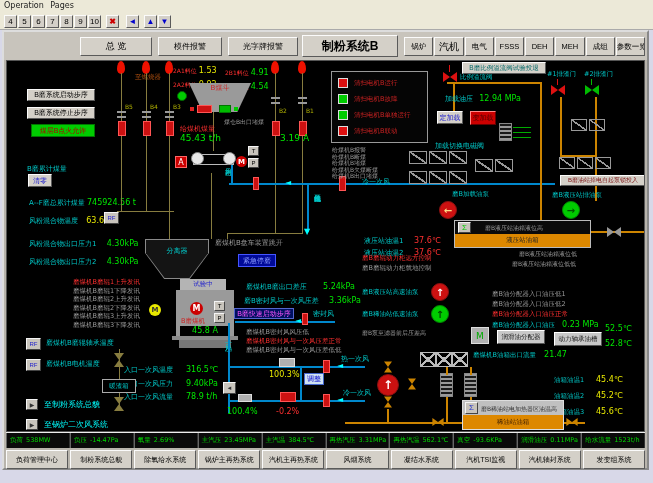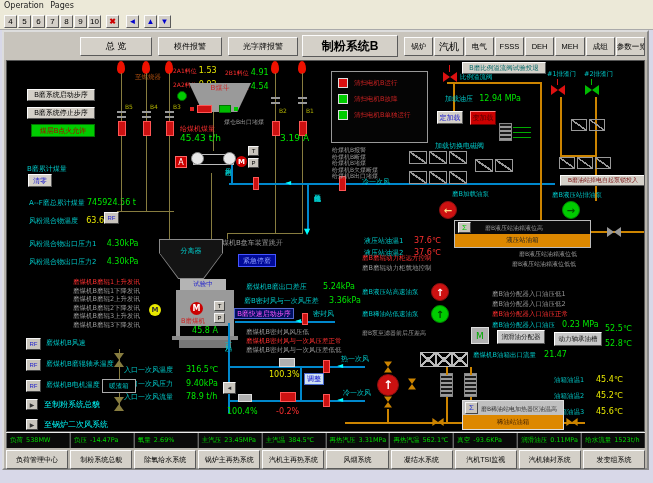--- a/index.html
+++ b/index.html
@@ -127,24 +127,20 @@
           <div class="t65" style="color: rgb(154, 154, 154);">磨煤机B磨辊1下降发讯</div>
           <div class="t65" style="color: rgb(154, 154, 154);">磨煤机B磨辊2上升发讯</div>
           <div class="t65" style="color: rgb(154, 154, 154);">磨煤机B磨辊2下降发讯</div>
           <div class="t65" style="color: rgb(154, 154, 154);">磨煤机B磨辊3上升发讯</div>
           <div class="t65" style="color: rgb(154, 154, 154);">磨煤机B磨辊3下降发讯</div>
         </div>
       <div class="a circ" style="left:142px;top:243px;width:12px;height:12px;background:#e8e800;color:#333;font-size:7px">M</div>
 
       <div class="a" style="left:19px;top:277px">
 
-      <div style="height:21px;display:flex;align-items:flex-start;gap:5px">
-            <button class="tb rfb">RF</button>
-            <span class="cy t7">磨煤机B风速</span>
-          </div>
           <div style="height:21px;display:flex;align-items:flex-start;gap:5px">
             <button class="tb rfb">RF</button>
             <span class="cy t7">磨煤机B磨辊轴承温度</span>
           </div>
           <div style="height:21px;display:flex;align-items:flex-start;gap:5px">
             <button class="tb rfb">RF</button>
             <span class="cy t7">磨煤机B电机温度</span>
           </div>
         </div>
 
@@ -243,21 +239,21 @@
       <i class="a rvalve" style="left:246px;top:116px;width:6px;height:13px"></i>
       <i class="a rvalve" style="left:332px;top:115px;width:7px;height:15px"></i>
       <div class="a t7 cy" style="left:355px;top:116px">冷一次风</div>
       <i class="a pipeb" style="left:300px;top:123px;width:2px;height:48px"></i>
       <div class="a t7 cy vert" style="left:305px;top:128px">至其他给煤机</div>
       <span class="a cy2" style="left:297px;top:166px;font-size:8px">▼</span>
 
       <div class="a t7 gy" style="left:208px;top:177px">磨煤机B盘车装置跳开</div>
       <button class="a" style="left:231px;top:193px;width:38px;height:13px;background:#000a99;border:1px solid #4455ff;color:#8899ff;font-size:7px;text-align:center">紧急停磨</button>
 
-      <div class="a sep-o" style="left:152px;top:178px;width:64px;height:40px">
+      <div class="a sep-o" style="left:138px;top:178px;width:64px;height:40px">
         <div class="sep-i"></div>
         <div class="a t7 cy" style="left:0;top:7px;width:64px;text-align:center">分离器</div>
       </div>
 
       <div class="a" style="left:173px;top:218px;width:46px;height:11px;background:#b4b4b4;color:#2222cc;font-size:6.5px;text-align:center;line-height:11px">试验中</div>
       <div class="a" style="left:169px;top:229px;width:58px;height:46px;background:#9a9a9a"></div>
       <div class="a circ" style="left:183px;top:241px;width:13px;height:13px;background:#cc0000;color:#fff;font-size:8px">M</div>
       <div class="a t65 dr" style="left:174px;top:256px">B磨煤机</div>
       <div class="a" style="left:173px;top:265px;width:50px;height:10px;background:#000;color:#00e800;font-size:8px;text-align:center;line-height:10px">45.8 A</div>
       <button class="tb a" style="left:207px;top:240px;width:11px;height:10px">T</button>
@@ -331,20 +327,24 @@
             <span class="lab dr t65">清扫电机B运行</span>
           </div>
           <div class="legrow">
             <i class="lsq" style="background: rgb(0, 204, 0);"></i>
             <span class="lab dr t65">清扫电机B故障</span>
           </div>
           <div class="legrow">
             <i class="lsq" style="background: rgb(0, 204, 0);"></i>
             <span class="lab dr t65">清扫电机B单独运行</span>
           </div>
+          <div class="legrow">
+            <i class="lsq" style="background: rgb(221, 17, 17);"></i>
+            <span class="lab dr t65">清扫电机B联动</span>
+          </div>
         </div>
       <div class="a" style="left:325px;top:86px;line-height:6.5px">
 
       <div class="gy t6">给煤机B报警</div>
           <div class="gy t6">给煤机B断煤</div>
           <div class="gy t6">给煤机B堵煤</div>
           <div class="gy t6">给煤机B欠煤断煤</div>
           <div class="gy t6">给煤机B出口堵煤</div>
         </div>
 

